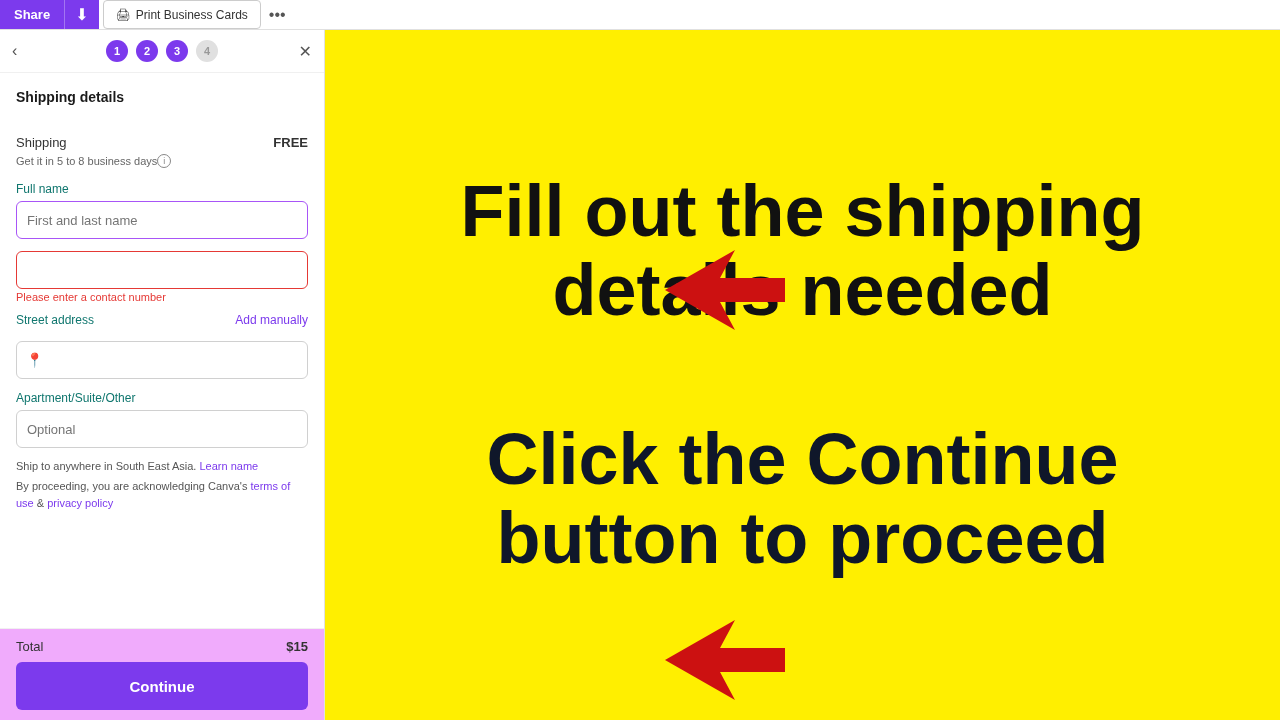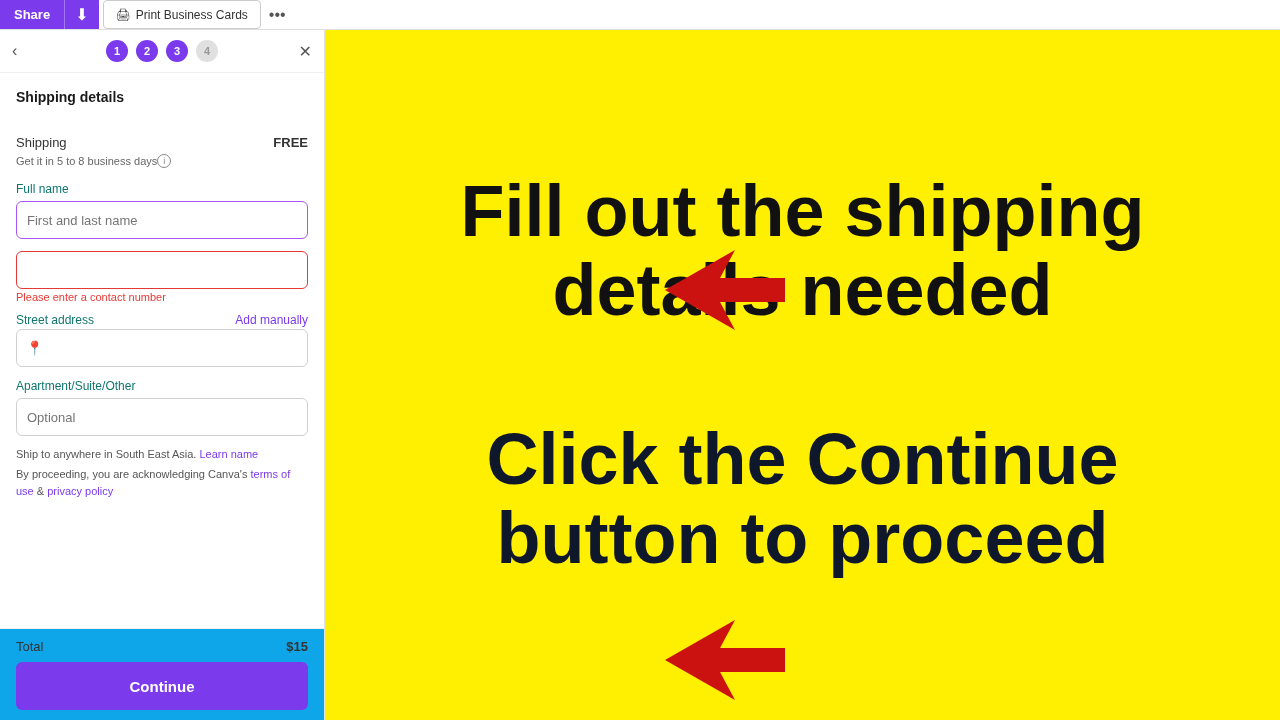--- a/index.html
+++ b/index.html
@@ -178,21 +178,21 @@
     .field-label {
       font-size: 12px;
       color: #0f766e;
       font-weight: 500;
       margin-bottom: 5px;
     }
     .field-row {
       display: flex;
       justify-content: space-between;
       align-items: flex-start;
-      margin-bottom: 2px;
+      margin-bottom: 14px;
     }
     .add-manually {
       font-size: 12px;
       color: #7c3aed;
       cursor: pointer;
     }
 
     .form-input {
       width: 100%;
       height: 38px;
@@ -247,21 +247,21 @@
     }
     .terms-info a {
       color: #7c3aed;
       text-decoration: none;
     }
 
     
     .panel-bottom {
       padding: 10px 16px;
       border-top: 1px solid #f0f0f0;
-      background: #0ea5e9;
+      background: #f0abfc;
     }
     .total-row {
       display: flex;
       justify-content: space-between;
       align-items: center;
       margin-bottom: 8px;
     }
     .total-label {
       font-size: 13px;
       color: #333;

